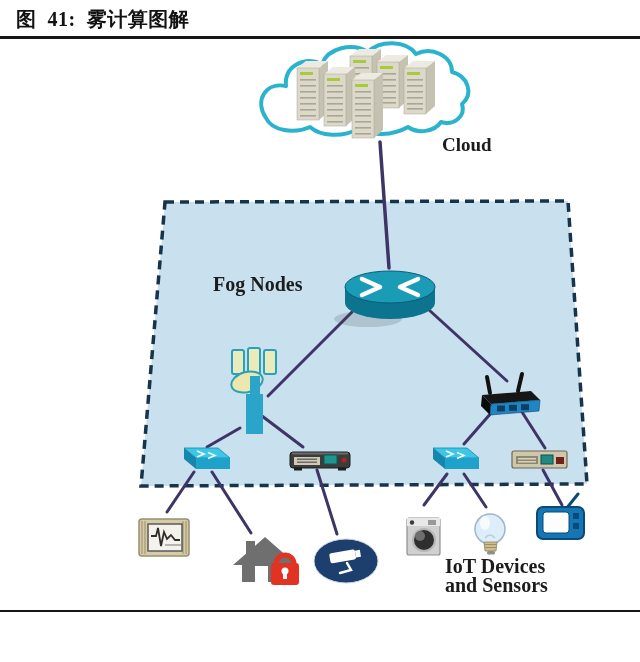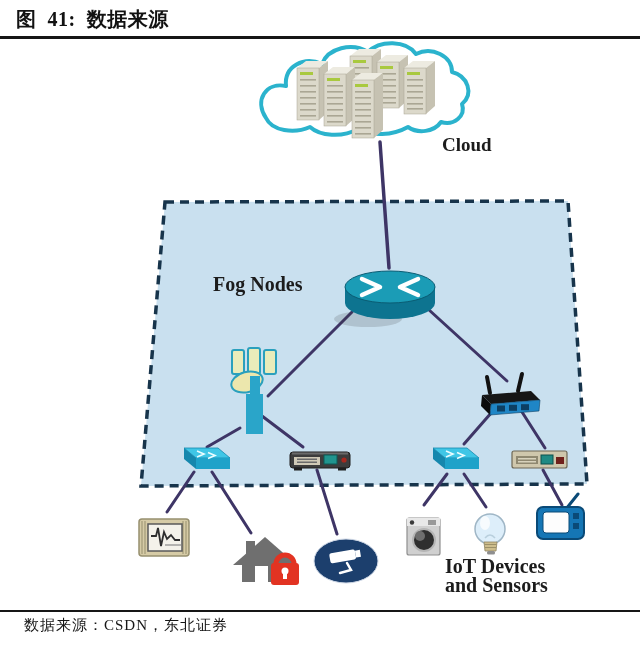--- a/index.html
+++ b/index.html
@@ -13,21 +13,21 @@
   .footer-rule{position:absolute;left:0;top:610px;width:640px;height:2px;background:#161616;}
   .source{position:absolute;left:24px;top:616px;font-size:15px;color:#161616;letter-spacing:1px;}
   .watermark{position:absolute;right:8px;top:629px;font-size:18px;font-weight:bold;color:#c6c6c6;
              letter-spacing:2px;font-family:"Liberation Sans",sans-serif;}
 </style>
 </head>
 <body>
 
 <div class="page">
 
-  <div class="title">图  41:  数据来源</div>
+  <div class="title">图  41:  雾计算图解</div>
   <div class="title-rule"></div>
 
   <svg class="diagram" width="640" height="570" viewBox="0 40 640 570" xmlns="http://www.w3.org/2000/svg">
 
     <defs>
       <g id="tower46">
         <polygon points="0,0 22,0 31,-7 9,-7" fill="#edebe1"></polygon>
         <polygon points="22,0 31,-7 31,38 22,46" fill="#c6c2b2"></polygon>
         <rect x="0" y="0" width="22" height="46" fill="#dcd9cb" stroke="#a9a593" stroke-width="0.5"></rect>
         <rect x="3" y="4" width="13" height="3" fill="#a9c93f"></rect>
@@ -227,15 +227,14 @@
       <rect x="543" y="512" width="26" height="21" rx="3" fill="#fdfdfd" stroke="#0a4a77" stroke-width="1"></rect>
       <rect x="573" y="513" width="6" height="6" fill="#0a4a77"></rect>
       <rect x="573" y="523" width="6" height="6" fill="#0a4a77"></rect>
     </g>
 
     <text x="445" y="573" font-size="20">IoT Devices</text>
     <text x="445" y="592" font-size="20">and Sensors</text>
   </svg>
 
   <div class="footer-rule"></div>
-  <div class="source">数据来源：CSDN，东北证券</div>
 
 </div>
 
 </body></html>

